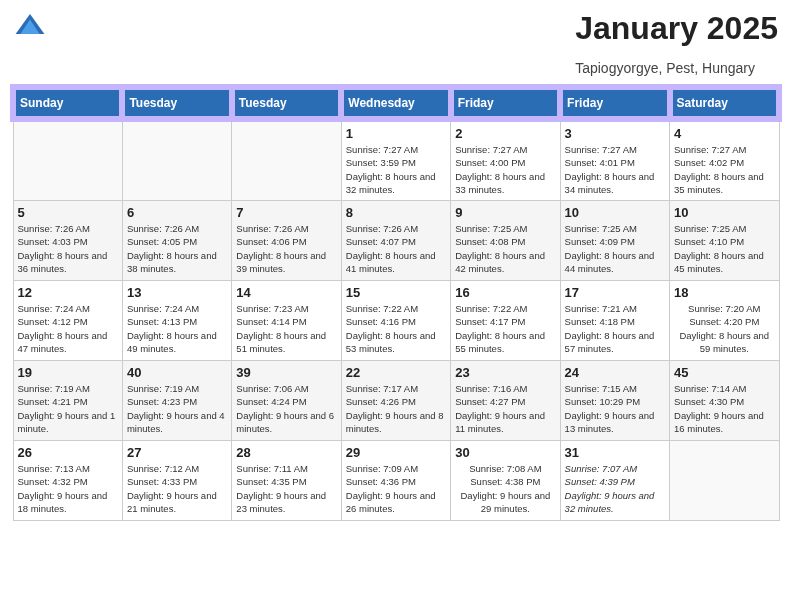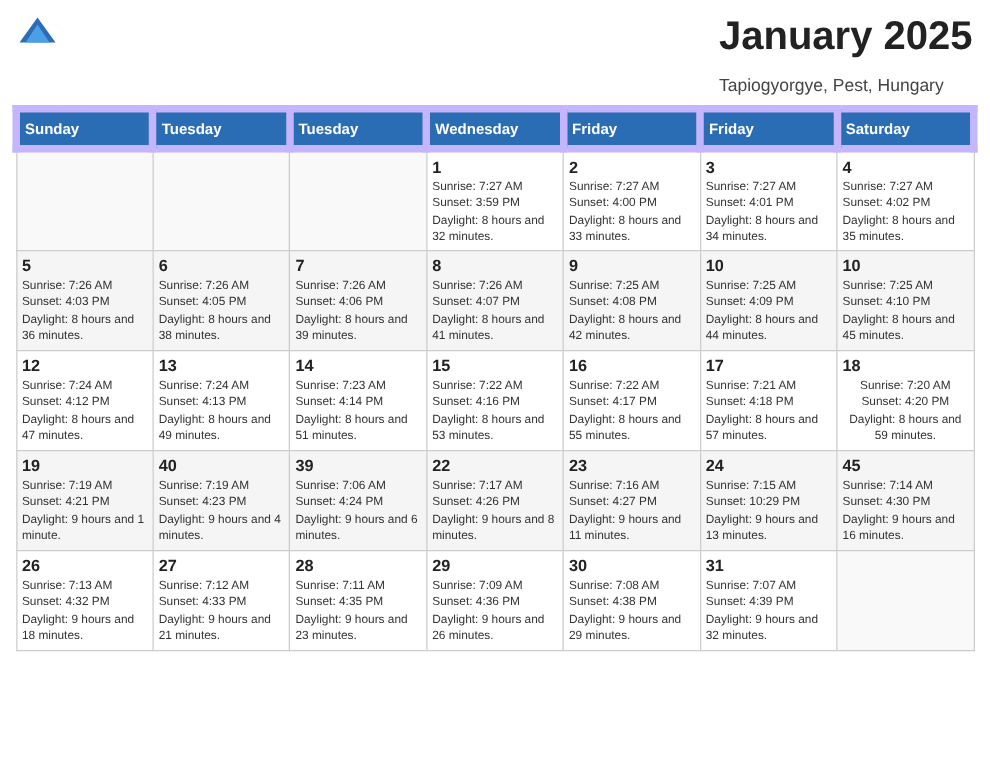--- a/index.html
+++ b/index.html
@@ -305,26 +305,26 @@
 Daylight: 9 hours and 23 minutes.</div>
         </td>
         <td>
           <div class="day-number">29</div>
           <div class="day-info" style="white-space: pre-line;">Sunrise: 7:09 AM
 Sunset: 4:36 PM
 Daylight: 9 hours and 26 minutes.</div>
         </td>
         <td>
           <div class="day-number">30</div>
-          <div class="day-info" style="white-space: pre-line;">Sunrise: 7:08 AM
+          <div class="day-info" style="white-space: pre-line; text-align: center;">Sunrise: 7:08 AM
 Sunset: 4:38 PM
 Daylight: 9 hours and 29 minutes.</div>
         </td>
         <td>
           <div class="day-number">31</div>
-          <div class="day-info" style="white-space: pre-line;">Sunrise: 7:07 AM
+          <div class="day-info" style="white-space: pre-line; font-style: italic;">Sunrise: 7:07 AM
 Sunset: 4:39 PM
 Daylight: 9 hours and 32 minutes.</div>
         </td>
         <td class="empty-cell"></td>
       </tr>
     </tbody>
 </table>
 
 </body></html>

